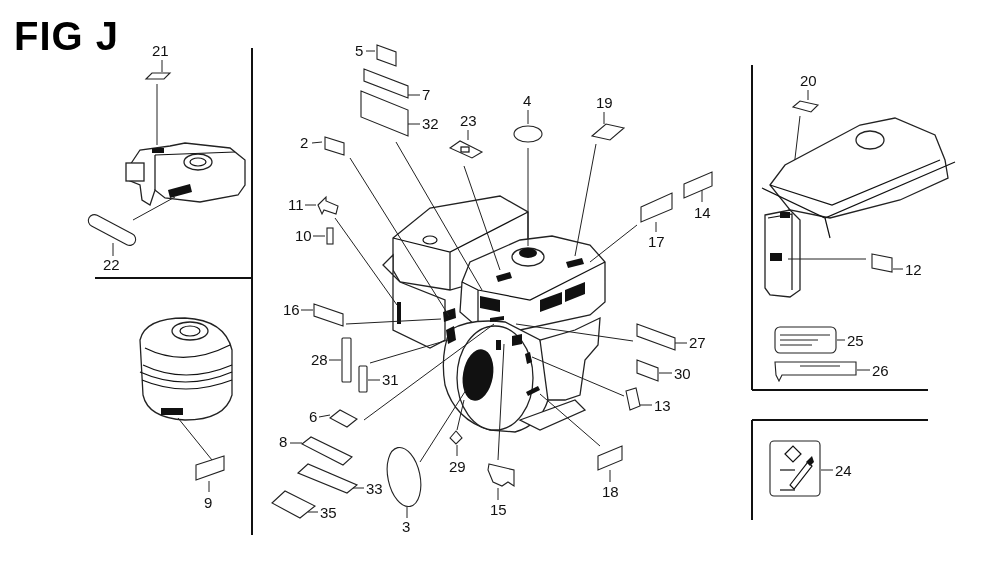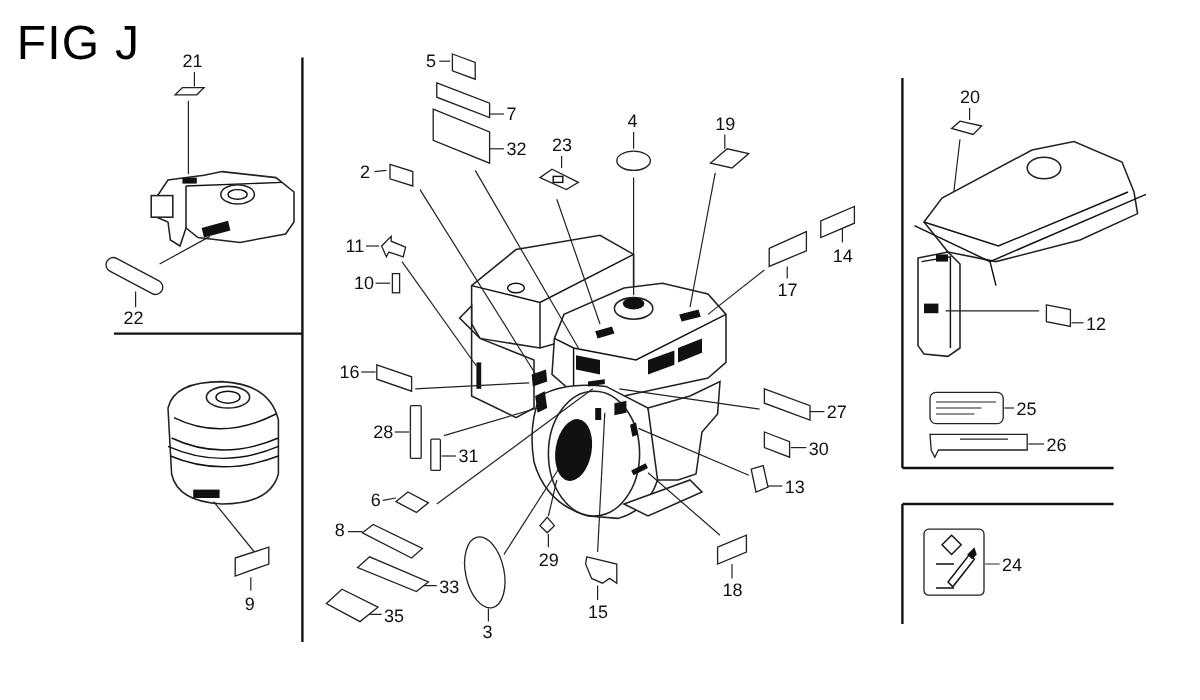--- a/index.html
+++ b/index.html
@@ -1,18 +1,18 @@
 <!DOCTYPE html>
 <html><head>
 <meta charset="utf-8">
 <style>
   html, body { margin:0; padding:0; background:#ffffff; }
   body { width:1000px; height:583px; overflow:hidden; position:relative; font-family:"Liberation Sans", sans-serif; }
   #stage { position:absolute; left:0; top:0; width:1000px; height:583px; }
-  .fig-title { position:absolute; left:14px; top:14px; font-family:"Liberation Sans", sans-serif; font-weight:normal; font-size:40px; color:#000; letter-spacing:1px; }
+  .fig-title { position:absolute; left:14px; top:14px; font-family:"Liberation Sans", sans-serif; font-weight:bold; font-size:40px; color:#000; letter-spacing:1px; }
   svg text { font-family:"Liberation Sans", sans-serif; font-size:15px; fill:#111; }
   .ln { stroke:#111; stroke-width:1.2; fill:none; }
   .lbl { stroke:#222; stroke-width:1.1; fill:#fff; }
   .lead { stroke:#222; stroke-width:1; fill:none; }
   .frame { stroke:#111; stroke-width:2; fill:none; }
   .blk { fill:#111; stroke:none; }
   .part { stroke:#222; stroke-width:1.3; fill:#fff; }
 </style>
 </head>
 <body>

